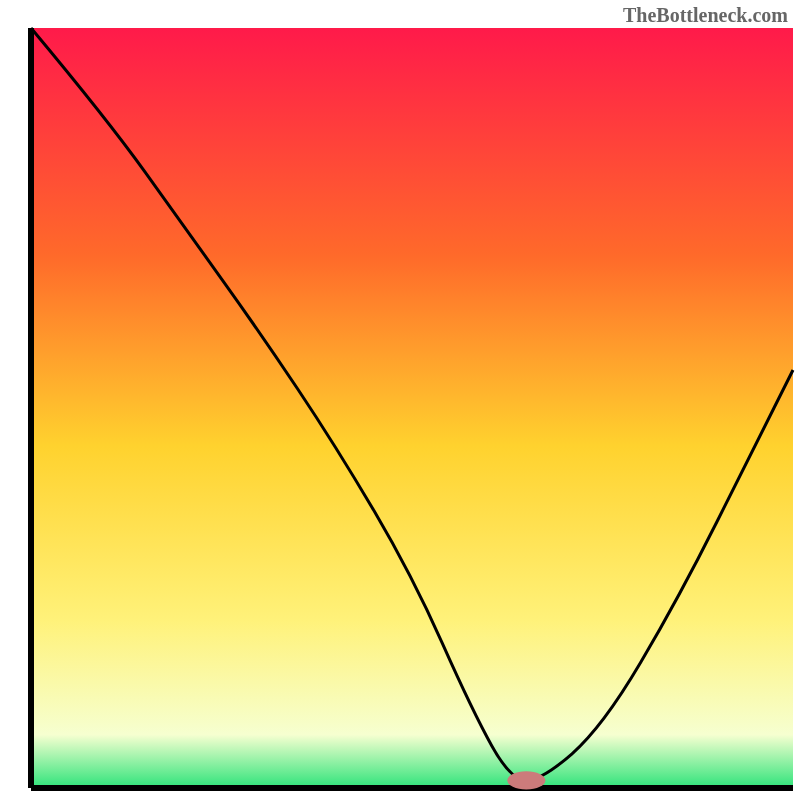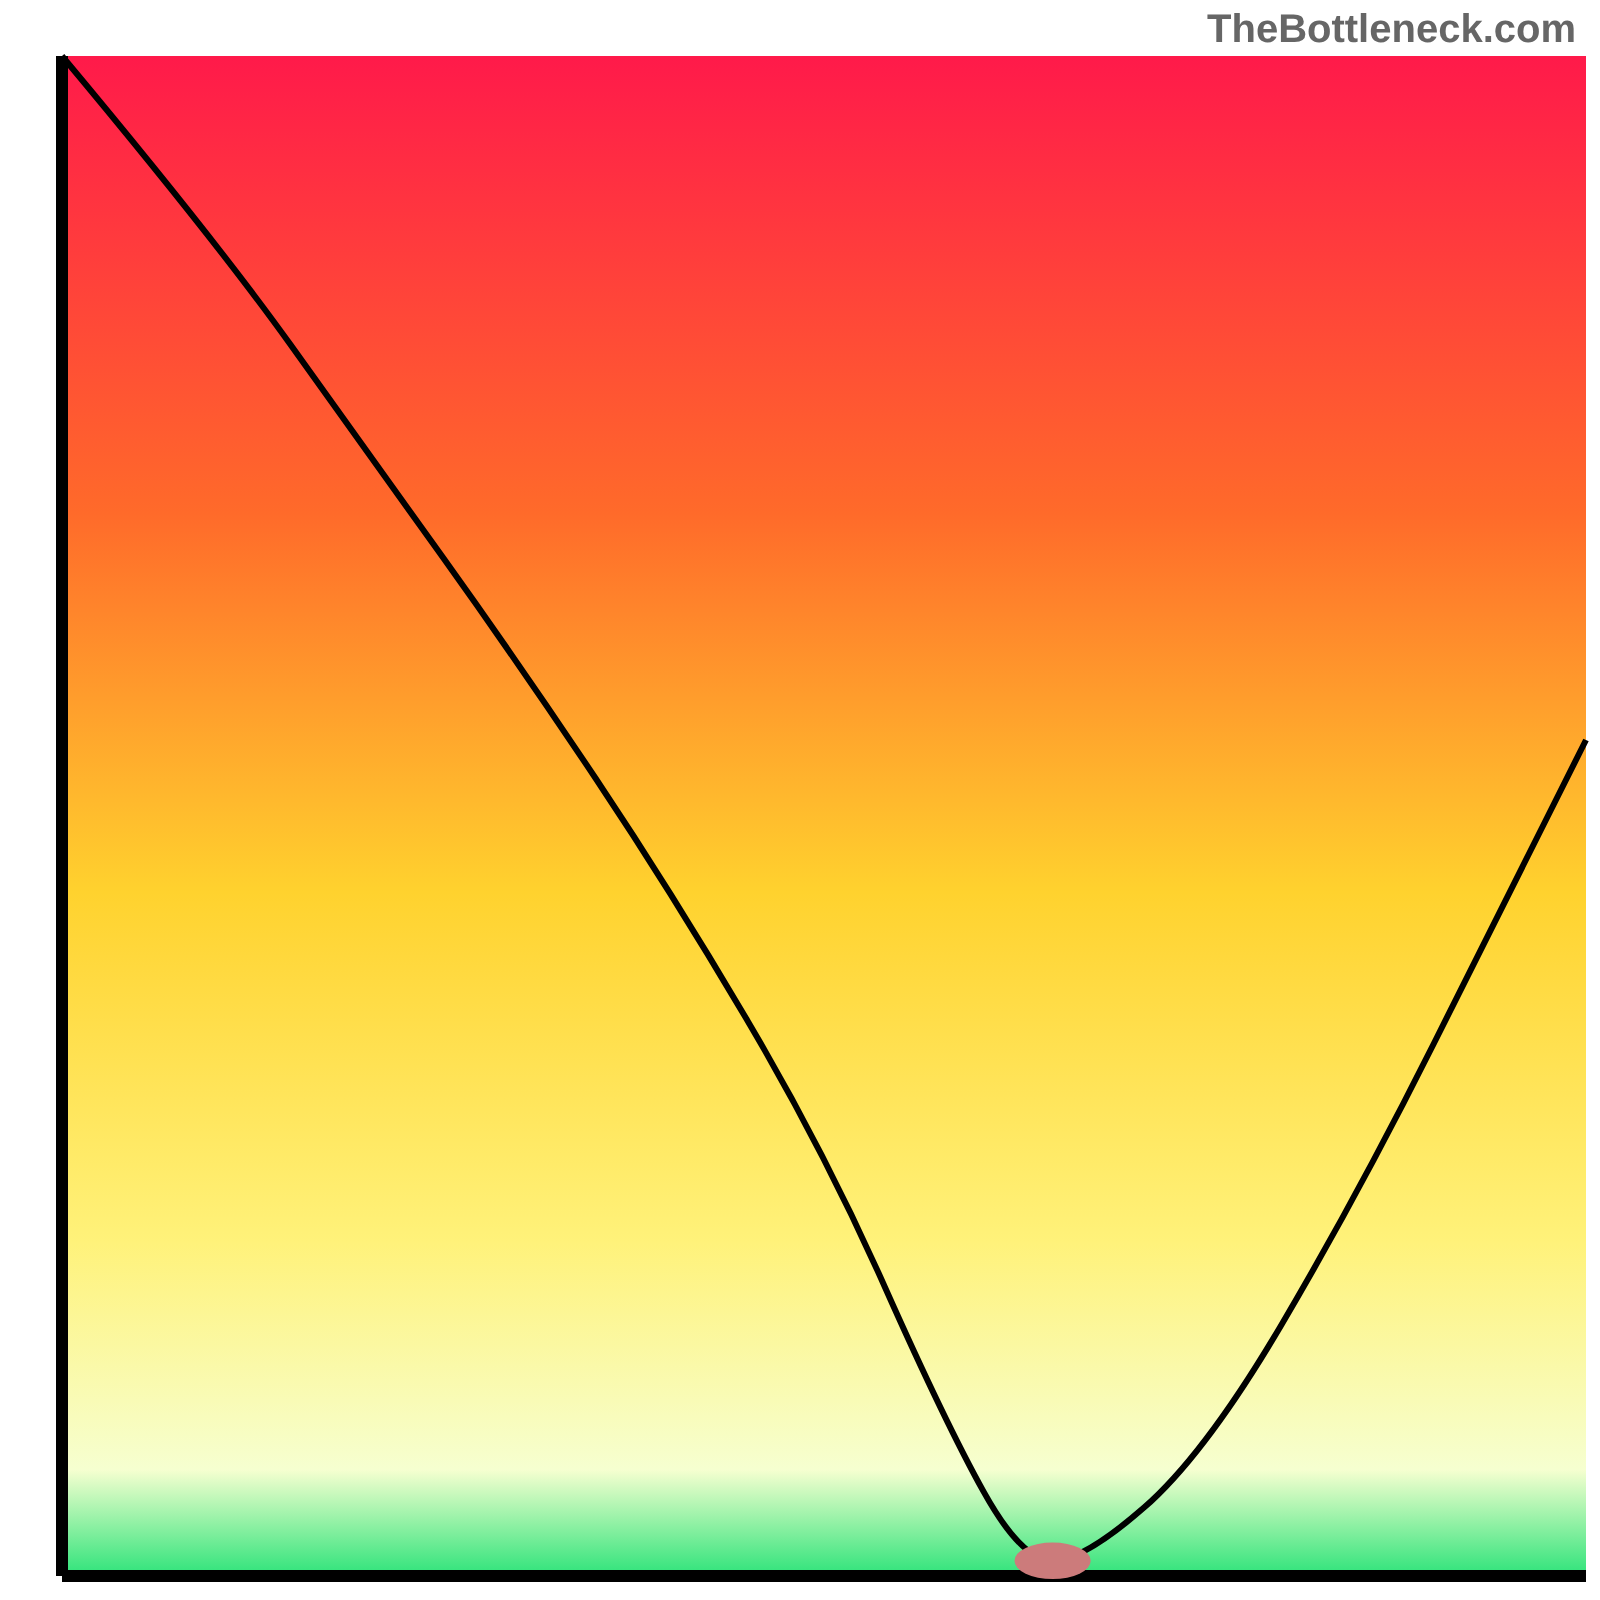--- a/index.html
+++ b/index.html
@@ -8,20 +8,21 @@
     width: 800px;
     height: 800px;
     overflow: hidden;
     background: #ffffff;
     font-family: Arial, Helvetica, sans-serif;
   }
   .container {
     position: relative;
     width: 800px;
     height: 800px;
+    font-family: Liberation Serif, serif;
   }
   .watermark {
     position: absolute;
     top: 4px;
     right: 12px;
     color: #666666;
     font-size: 20px;
     font-weight: 600;
     z-index: 10;
   }

